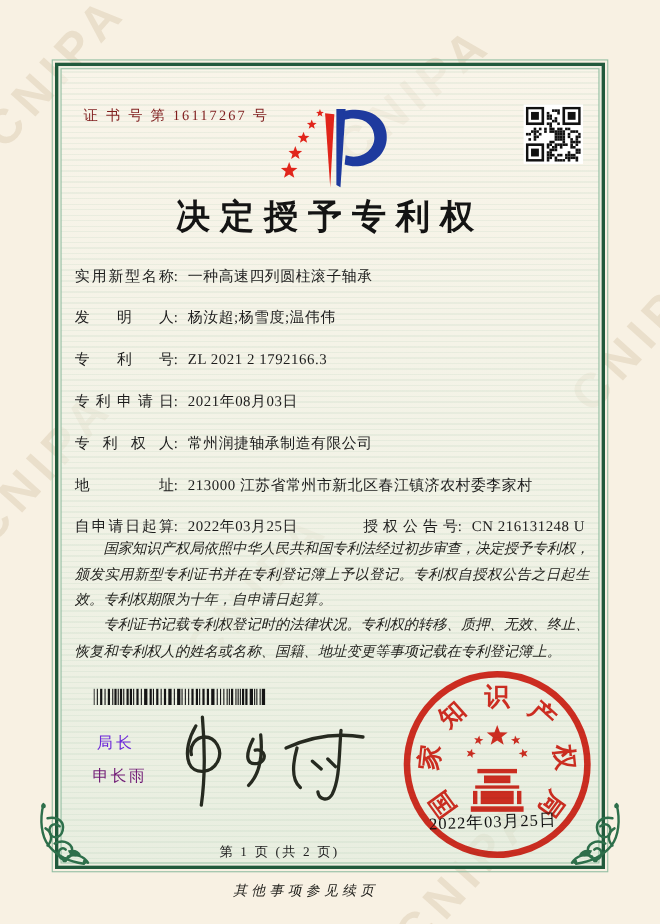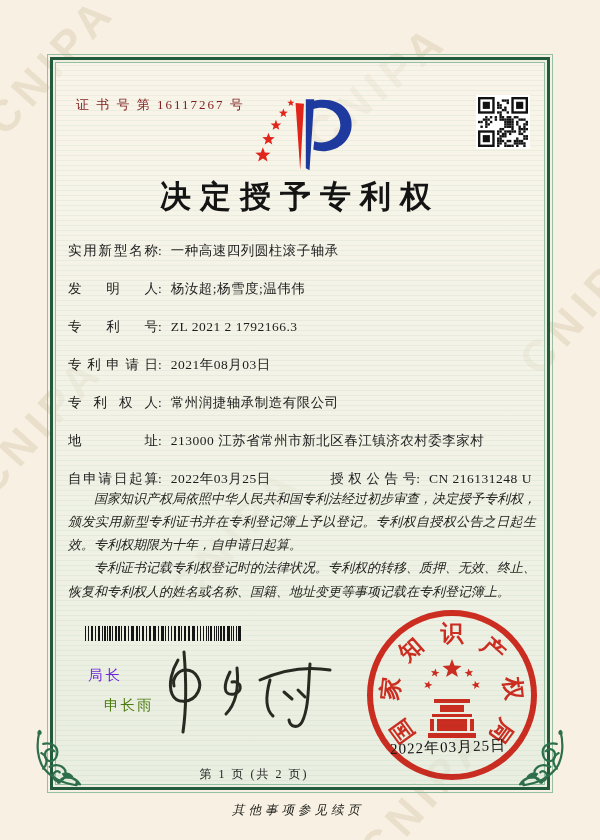--- a/index.html
+++ b/index.html
@@ -52,33 +52,33 @@
   .legal{
     position:absolute;left:68px;top:487px;width:468px;
     font-size:13px;line-height:1.78;text-align:justify;
     font-style:italic;color:#23231f;
   }
   .legal p{margin:0;text-indent:2em;}
   
   .barcode{position:absolute;left:85px;top:626px;width:158px;height:15px;}
   
   .sig-title{position:absolute;left:88px;top:666px;font-family:"Liberation Sans","DejaVu Sans",sans-serif;font-size:14.5px;letter-spacing:3px;color:#6d28d9;}
-  .sig-name{position:absolute;left:104px;top:696px;font-family:"Liberation Sans","DejaVu Sans",sans-serif;font-size:14.5px;letter-spacing:2px;color:#4d7c0f;}
+  .sig-name{position:absolute;left:84px;top:696px;font-family:"Liberation Sans","DejaVu Sans",sans-serif;font-size:14.5px;letter-spacing:2px;color:#701a75;}
   .sig-hand{position:absolute;left:142px;top:646px;width:200px;height:92px;}
   
   .seal{position:absolute;left:364px;top:607px;width:176px;height:176px;mix-blend-mode:multiply;opacity:0.95;}
   .seal-date{
     position:absolute;left:368px;top:738px;width:160px;text-align:center;
     font-size:15px;letter-spacing:1px;color:#111;transform:rotate(-2deg);
   }
   
   .page-info{position:absolute;left:0;top:766px;width:508px;text-align:center;font-size:12px;letter-spacing:2px;color:#222;}
   .cont-note{
     position:absolute;left:0;top:802px;width:556px;text-align:center;
-    font-size:12.5px;font-style:italic;letter-spacing:4px;color:#23231f;padding-left:20px;
+    font-size:12.5px;font-style:italic;letter-spacing:4px;color:#23231f;
   }
 </style>
 </head>
 <body>
 
 <div class="wm" style="left:-34px;top:40px;">CNIPA</div>
 <div class="wm" style="left:292px;top:62px;transform:rotate(-40deg);">CNIPA</div>
 <div class="wm" style="left:500px;top:280px;">CNIPA</div>
 <div class="wm" style="left:-46px;top:400px;">CNIPA</div>
 <div class="wm" style="left:150px;top:510px;opacity:.7;">CNIPA</div>

